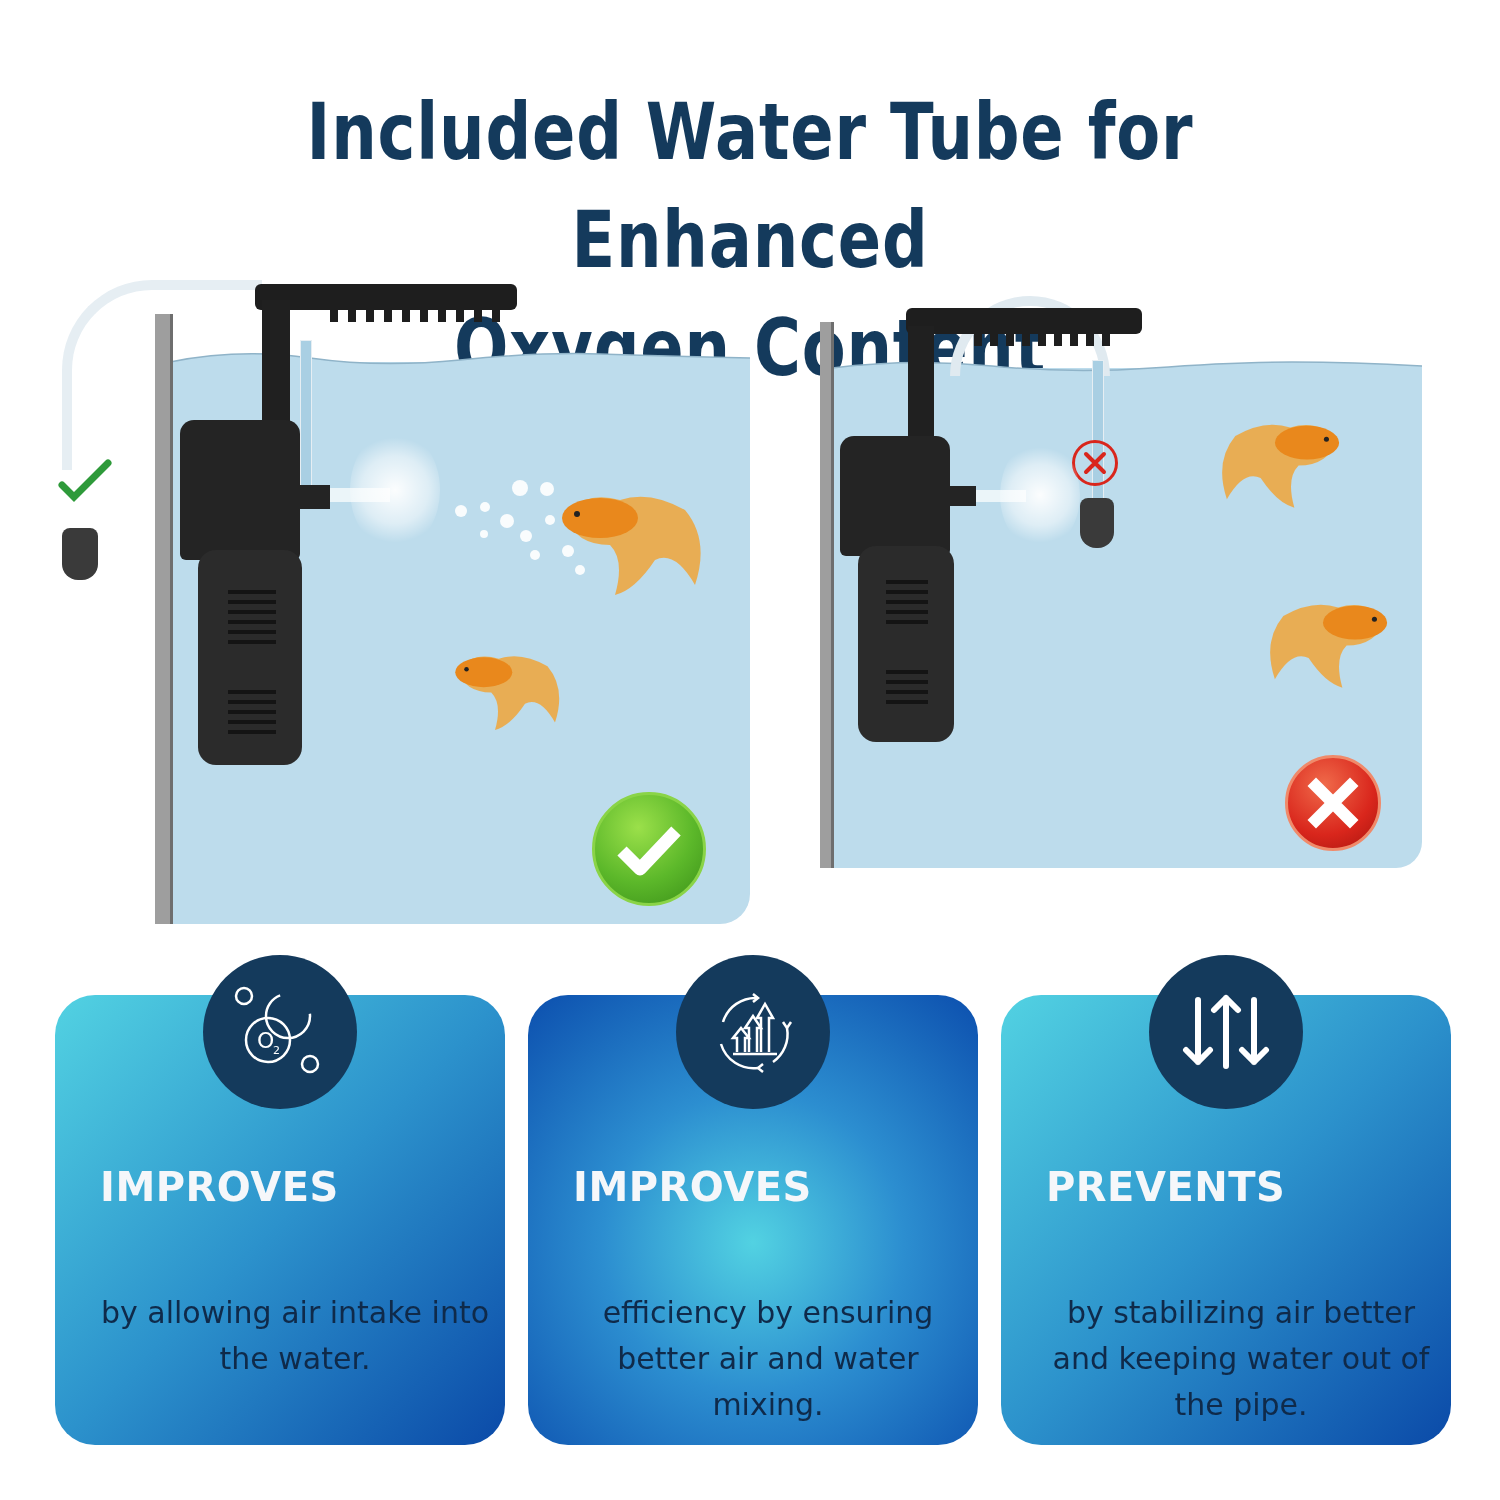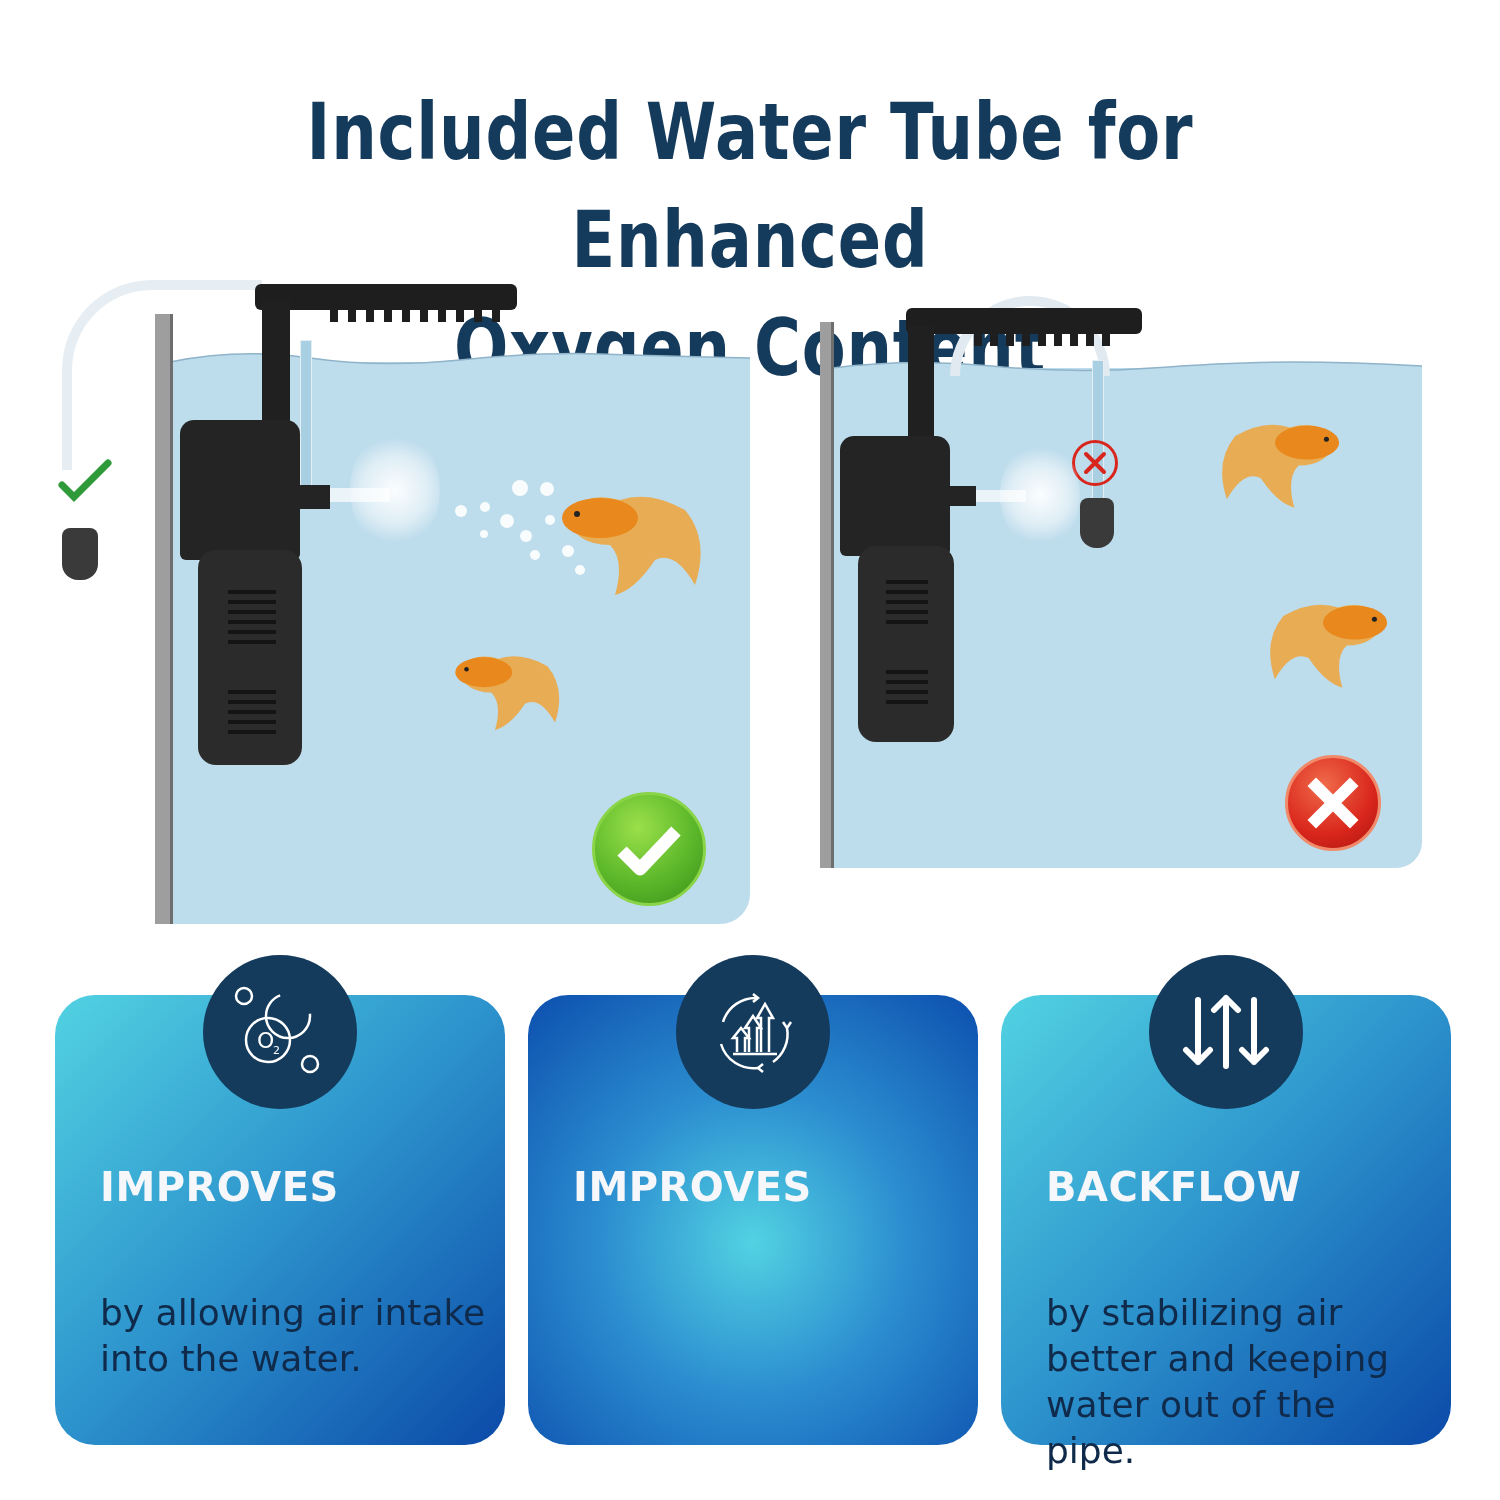--- a/index.html
+++ b/index.html
@@ -13,21 +13,21 @@
   .pipe { position: absolute; background: #202020; }
   .bar { position: absolute; background: #1e1e1e; border-radius: 6px; }
   .tooth { position: absolute; width: 8px; height: 14px; background: #1e1e1e; }
   .tube { position: absolute; border: 10px solid #e6eef3; border-radius: 90px 90px 0 0; border-bottom: none; }
   .vent { position: absolute; width: 48px; height: 4px; background: #141414; }
   .fish { position: absolute; }
   .badge { position: absolute; border-radius: 50%; display: flex; align-items: center; justify-content: center; color: #fff; font-weight: bold; }
   .card { position: absolute; top: 995px; width: 450px; height: 450px; border-radius: 40px; }
   .card .circle { position: absolute; left: 148px; top: -40px; width: 154px; height: 154px; border-radius: 50%; background: #143a5c; display: flex; align-items: center; justify-content: center; }
   .card .h { position: absolute; left: 45px; top: 160px; color: #f5f7fa; font-weight: bold; font-size: 40px; line-height: 64px; font-family: "DejaVu Sans", sans-serif; letter-spacing: 0.5px; }
-  .card .p { position: absolute; left: 45px; top: 295px; width: 390px; color: #0f2a4a; font-size: 36px; line-height: 46px; font-family: "DejaVu Sans", sans-serif; }
+  .card .p { position: absolute; left: 45px; top: 295px; width: 390px; color: #0f2a4a; font-size: 30px; line-height: 46px; font-family: "DejaVu Sans", sans-serif; text-align: center; }
   .bubble { position: absolute; border-radius: 50%; background: #ffffff; opacity: 0.9; }
   .splash { position: absolute; border-radius: 50%; background: radial-gradient(circle, rgba(255,255,255,0.95) 0%, rgba(255,255,255,0.5) 45%, rgba(255,255,255,0) 70%); }
 </style>
 </head>
 <body>
 
 <div class="title">
   <div>Included Water Tube for Enhanced</div>
   <div>Oxygen Content</div>
 </div>
@@ -216,27 +216,28 @@
         <path d="M60 82 L55 86 L60 90"></path>
       <path d="M30 72 L74 72"></path>
       <path d="M34 70 V56 H30 L38 46 L46 56 H42 V70"></path>
       <path d="M46 70 V46 H42 L50 34 L58 46 H54 V70"></path>
       <path d="M58 70 V36 H54 L62 22 L70 36 H66 V70"></path>
     </svg>
   </div>
   <div class="h">
     <div>IMPROVES</div>
   </div>
+  <div class="p">efficiency by ensuring better air and water mixing.</div>
 </div>
 
 <div class="card" style="left:1001px;background:linear-gradient(135deg,#52d2e2 0%,#2c92cc 50%,#0b4aa8 100%);">
   <div class="circle">
     <svg width="100" height="100" viewBox="0 0 100 100" fill="none" stroke="#fff" stroke-width="6" stroke-linecap="round" stroke-linejoin="round">
       <path d="M22 18 V80 M10 68 L22 80 L34 68"></path>
       <path d="M50 84 V16 M38 28 L50 16 L62 28"></path>
       <path d="M78 18 V80 M66 68 L78 80 L90 68"></path>
     </svg>
   </div>
   <div class="h">
-    <div>BACKFLOW</div>
+    <div>PREVENTS</div>
   </div>
   <div class="p">by stabilizing air better and keeping water out of the pipe.</div>
 </div>
 
 </body></html>

